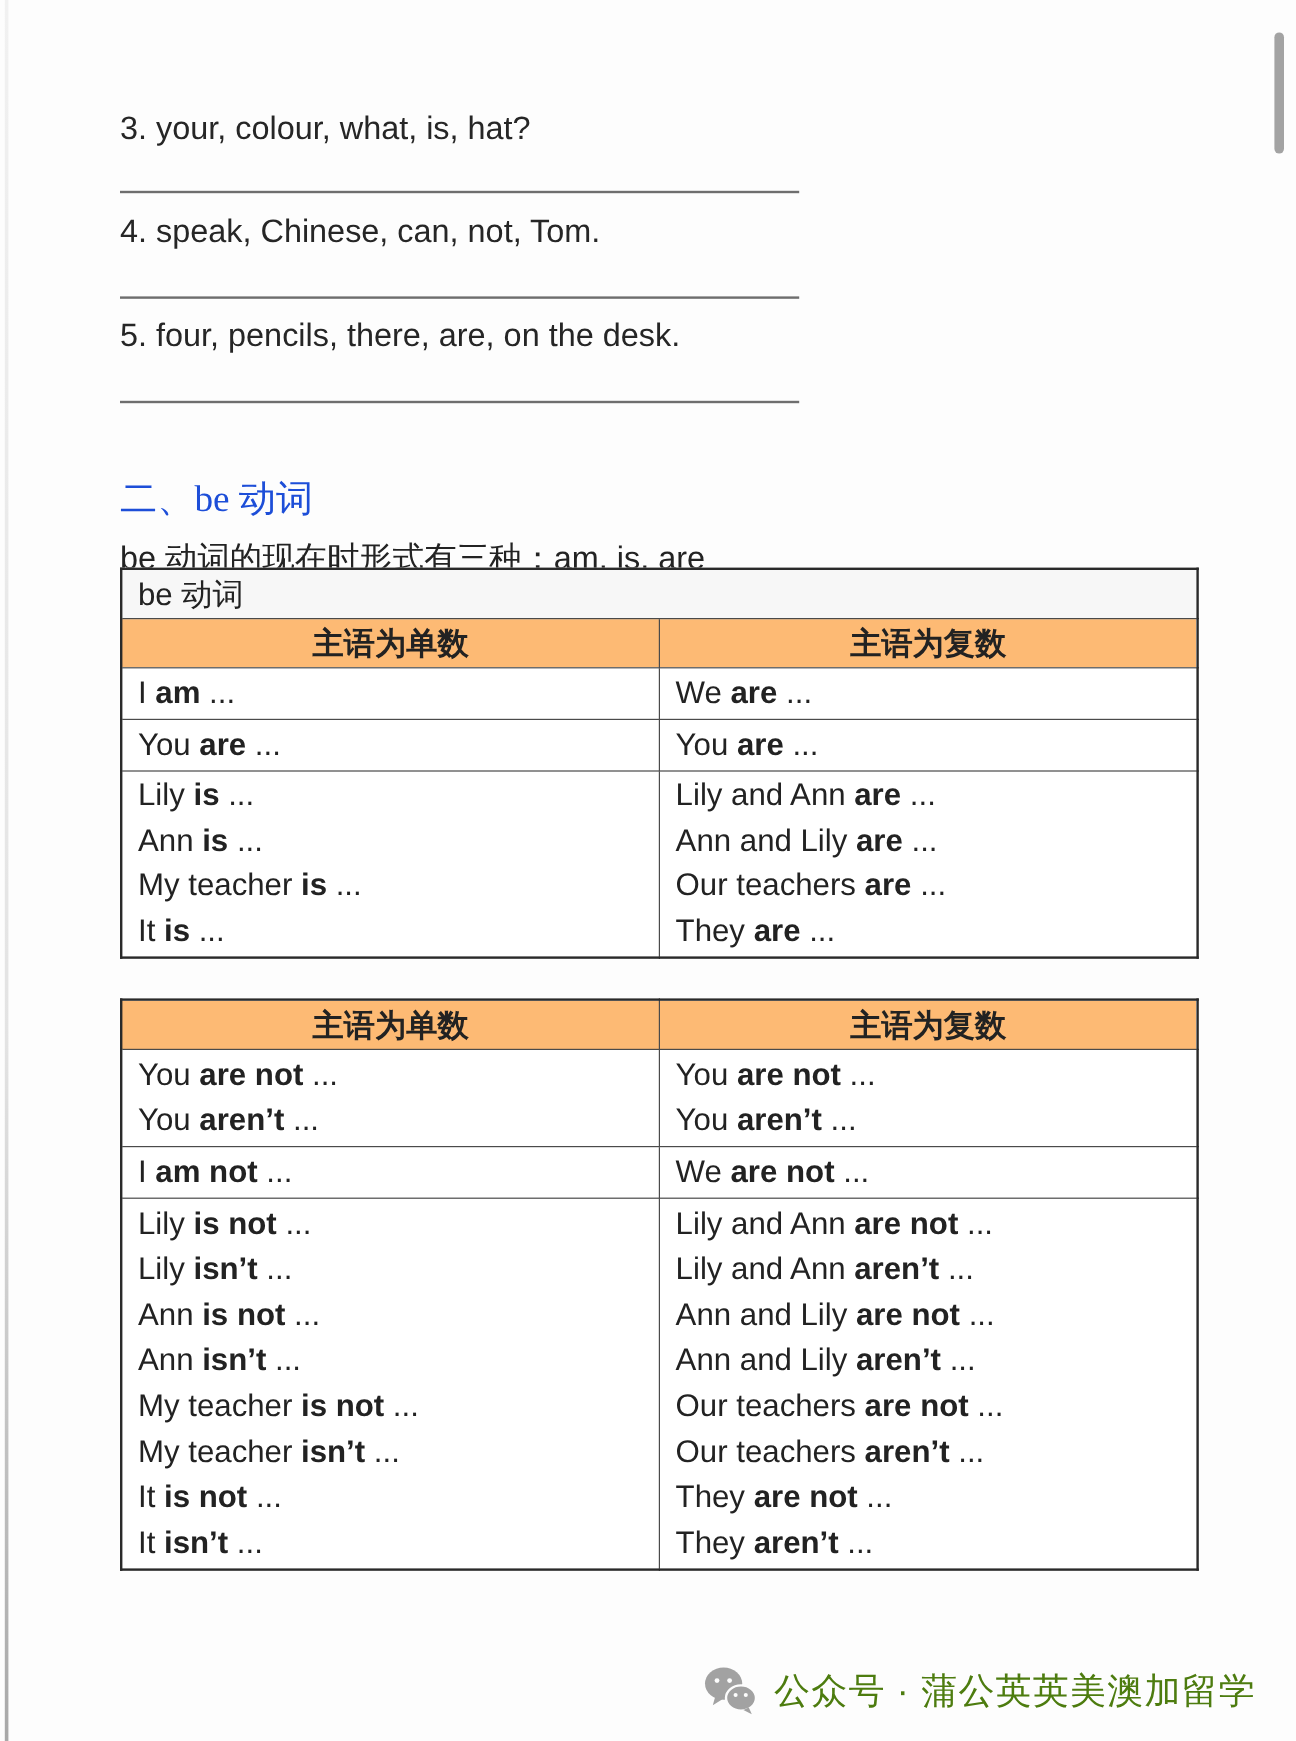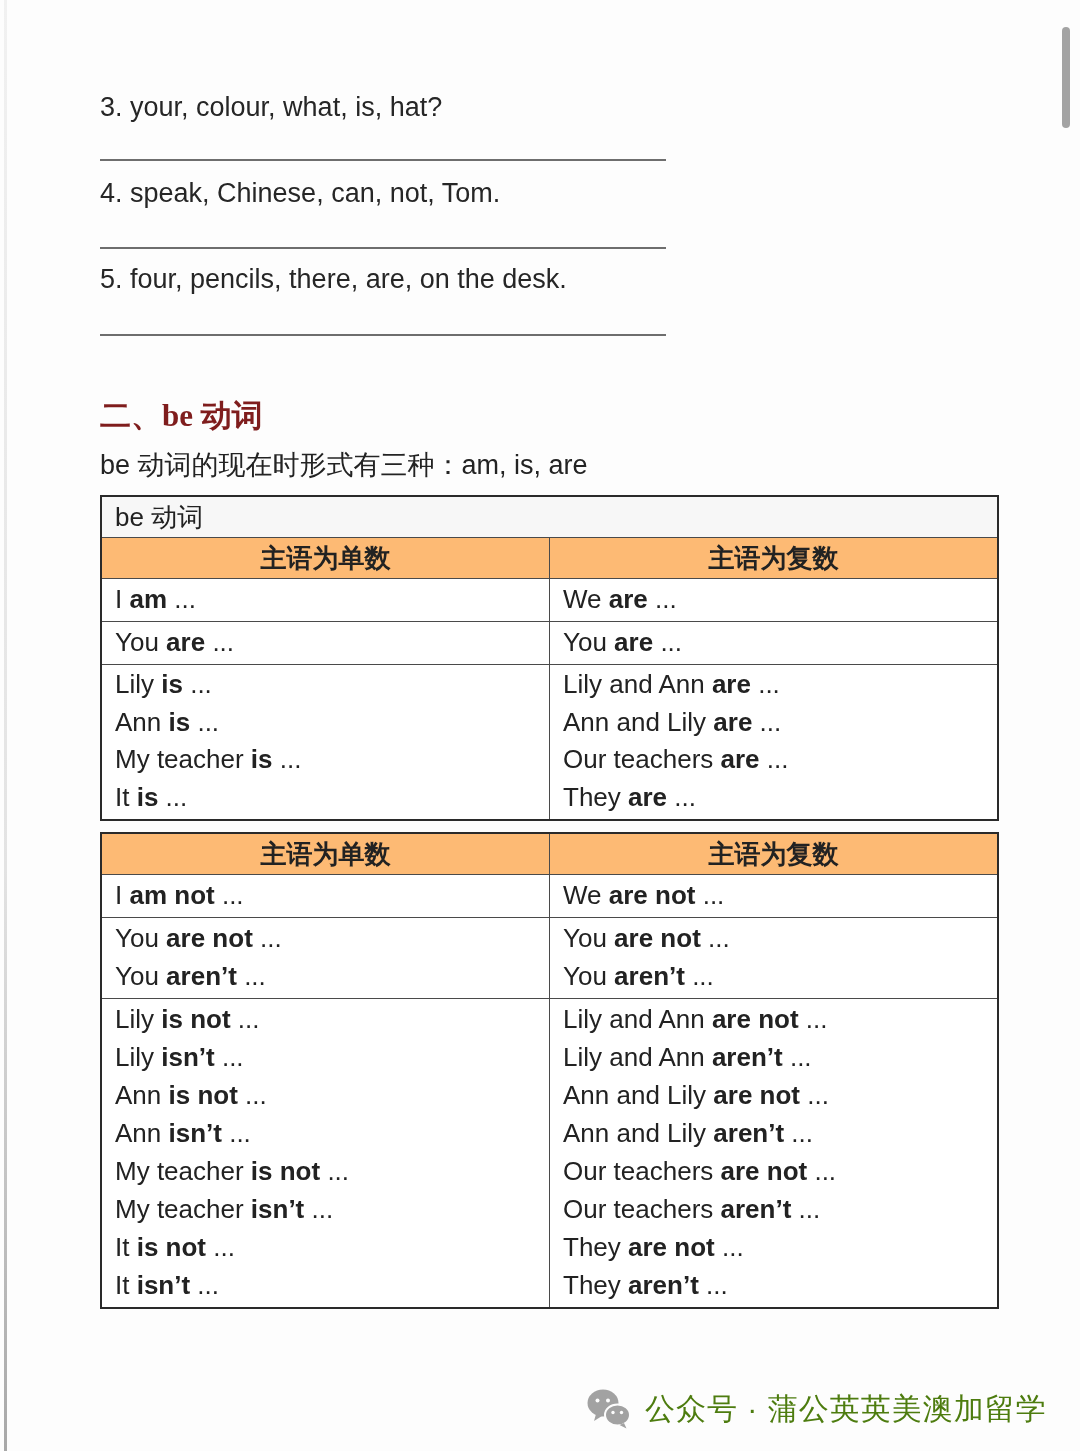--- a/index.html
+++ b/index.html
@@ -15,31 +15,31 @@
   .scroll-thumb{position:absolute;left:1062px;top:27px;width:8px;height:101px;
     background:#a3a3a3;border-radius:4px;}
   
   .ex-text{position:absolute;left:100px;width:820px;font-size:27px;line-height:31px;color:#262626;}
   .ex-1{top:92px}.ex-2{top:178px}.ex-3{top:264px}
   .blank{position:absolute;left:100px;width:566px;height:0;border-top:2px solid #6e6e6e;}
   .bl-1{top:159px}.bl-2{top:247px}.bl-3{top:334px}
   
   .section-heading{position:absolute;left:100px;top:398px;
     font-family:"Liberation Serif","DejaVu Serif",serif;
-    font-weight:bold;font-size:31px;line-height:36px;color:#7f1d1d;}
+    font-weight:normal;font-size:31px;line-height:36px;color:#1d4ed8;}
   .section-intro{position:absolute;left:100px;top:449px;font-size:27px;line-height:33px;color:#232323;}
   
   table.gtable{position:absolute;left:100px;width:899px;border-collapse:collapse;
     table-layout:fixed;border:2.5px solid #2a2a2a;background:#fff;}
   table.gtable td{border:1.5px solid #4a4a4a;font-size:26px;color:#222;
     padding:0 0 0 13px;vertical-align:middle;overflow:hidden;}
   tr.title-row td{height:40px;background:#f7f7f7;}
   tr.head-row td{height:40px;text-align:center;font-weight:bold;padding:0;background:#fdba74;}
   tr.body-row td{padding-top:1px;padding-bottom:3px;}
-  .t1{top:495px}
+  .t1{top:473px}
   .t2{top:832px}
   .t1 .body-row .line{line-height:38px;}
   .t1 .body-row:last-child .line{line-height:37.5px;}
   .t2 .body-row .line{line-height:38px;}
   .line b{font-weight:700;}
   
   .footer{position:absolute;left:586px;top:1388px;display:flex;align-items:center;gap:13px;}
   .wx-icon{display:inline-flex;width:46px;height:42px;}
   .wx-text{font-size:30px;color:#4d7c0f;letter-spacing:1px;white-space:nowrap;}
 </style>
@@ -101,34 +101,34 @@
     </tbody>
   </table>
 <table class="gtable t2">
     <tbody>
       <tr class="head-row">
         <td>主语为单数</td>
         <td>主语为复数</td>
       </tr>
       <tr class="body-row">
         <td>
-          <div class="line"><span>I </span><b>am not</b><span> ...</span></div>
-        </td>
-        <td>
-          <div class="line"><span>We </span><b>are not</b><span> ...</span></div>
-        </td>
-      </tr>
-      <tr class="body-row">
-        <td>
           <div class="line"><span>You </span><b>are not</b><span> ...</span></div>
           <div class="line"><span>You </span><b>aren’t</b><span> ...</span></div>
         </td>
         <td>
           <div class="line"><span>You </span><b>are not</b><span> ...</span></div>
           <div class="line"><span>You </span><b>aren’t</b><span> ...</span></div>
+        </td>
+      </tr>
+      <tr class="body-row">
+        <td>
+          <div class="line"><span>I </span><b>am not</b><span> ...</span></div>
+        </td>
+        <td>
+          <div class="line"><span>We </span><b>are not</b><span> ...</span></div>
         </td>
       </tr>
       <tr class="body-row">
         <td>
           <div class="line"><span>Lily </span><b>is not</b><span> ...</span></div>
           <div class="line"><span>Lily </span><b>isn’t</b><span> ...</span></div>
           <div class="line"><span>Ann </span><b>is not</b><span> ...</span></div>
           <div class="line"><span>Ann </span><b>isn’t</b><span> ...</span></div>
           <div class="line"><span>My teacher </span><b>is not</b><span> ...</span></div>
           <div class="line"><span>My teacher </span><b>isn’t</b><span> ...</span></div>

